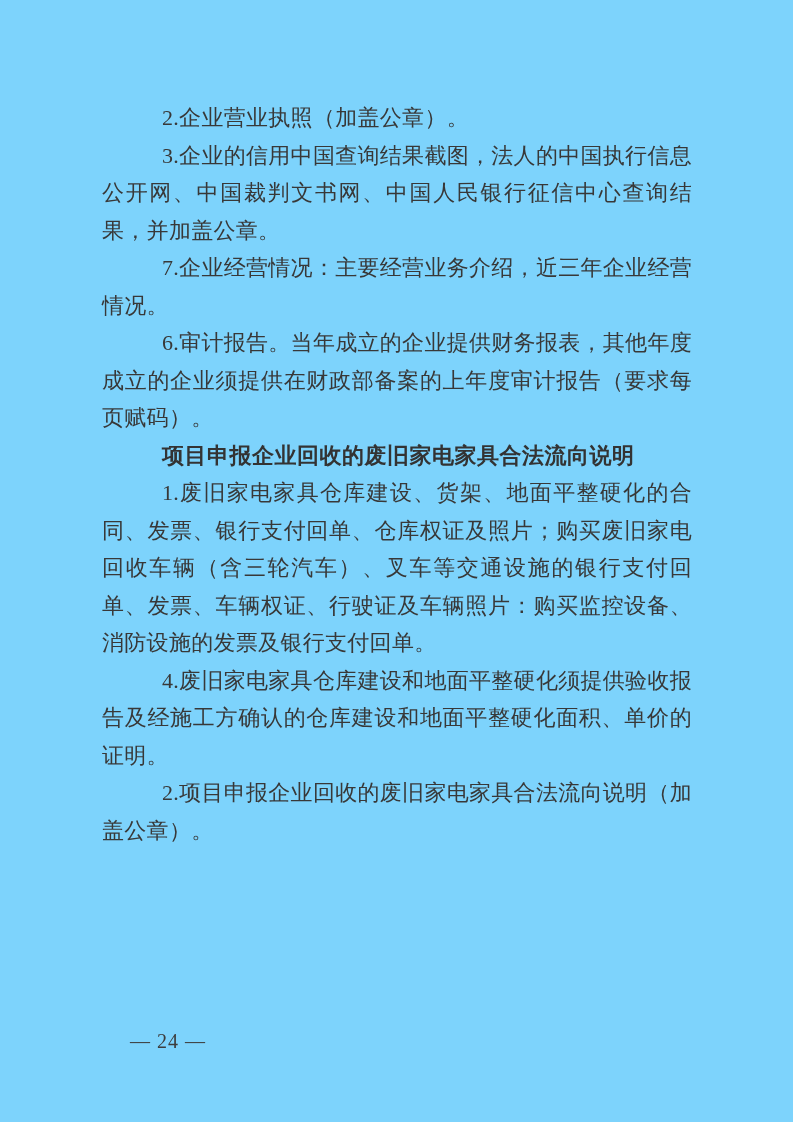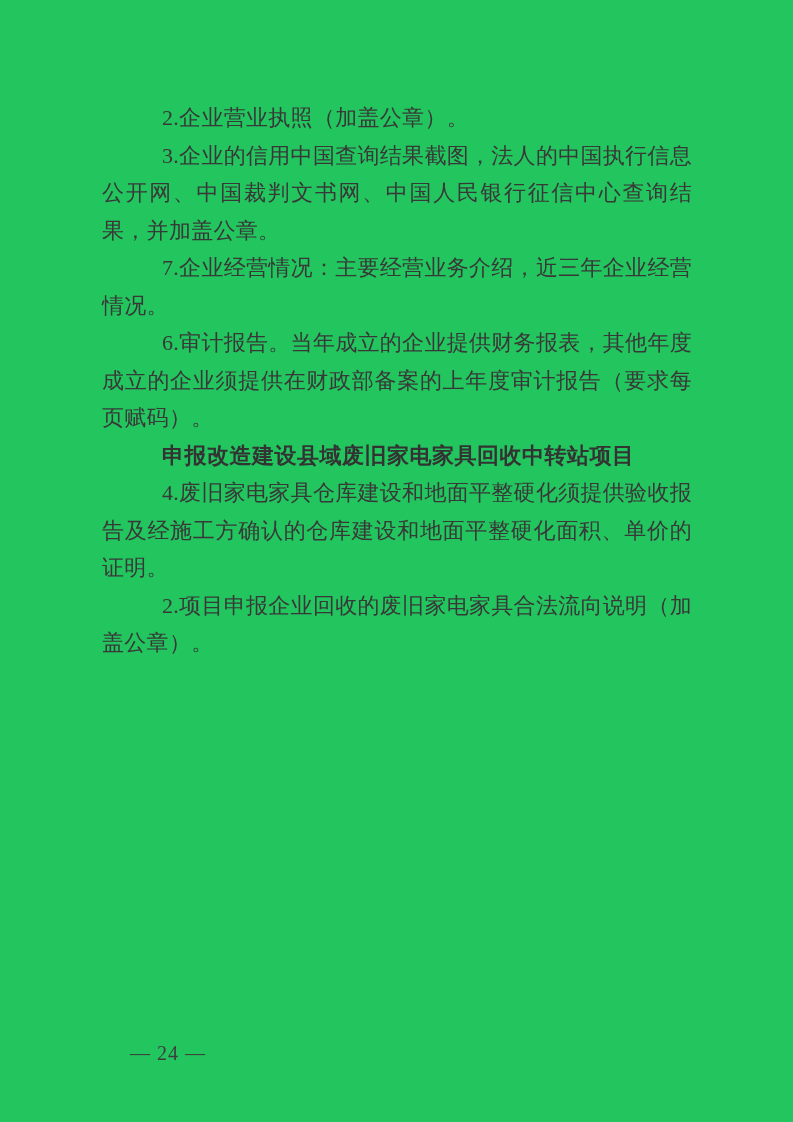--- a/index.html
+++ b/index.html
@@ -4,21 +4,21 @@
 <style>
   html, body {
     margin: 0;
     padding: 0;
     background: #ffffff;
   }
   .page {
     position: relative;
     width: 793px;
     height: 1122px;
-    background: #22c55e;
+    background: #7dd3fc;
     overflow: hidden;
     font-family: "Liberation Serif", "DejaVu Serif", serif;
     color: #383838;
   }
   .content {
     position: absolute;
     left: 102px;
     top: 99px;
     width: 590px;
   }
@@ -41,31 +41,31 @@
   }
   .page-number {
     position: absolute;
     left: 130px;
     top: 1028px;
     font-size: 20px;
     line-height: 26px;
     letter-spacing: 1px;
     color: #3d3d3d;
     font-family: "Liberation Serif", "DejaVu Serif", serif;
-    margin-top: 12px;
   }
 </style>
 </head>
 <body>
 
 <div class="page">
   <div class="content">
     <p>2.企业营业执照（加盖公章）。</p>
     <p>3.企业的信用中国查询结果截图，法人的中国执行信息公开网、中国裁判文书网、中国人民银行征信中心查询结果，并加盖公章。</p>
     <p>7.企业经营情况：主要经营业务介绍，近三年企业经营情况。</p>
     <p>6.审计报告。当年成立的企业提供财务报表，其他年度成立的企业须提供在财政部备案的上年度审计报告（要求每页赋码）。</p>
-    <p class="heading">申报改造建设县域废旧家电家具回收中转站项目</p>
+    <p class="heading">项目申报企业回收的废旧家电家具合法流向说明</p>
+    <p>1.废旧家电家具仓库建设、货架、地面平整硬化的合同、发票、银行支付回单、仓库权证及照片；购买废旧家电回收车辆（含三轮汽车）、叉车等交通设施的银行支付回单、发票、车辆权证、行驶证及车辆照片：购买监控设备、消防设施的发票及银行支付回单。</p>
     <p>4.废旧家电家具仓库建设和地面平整硬化须提供验收报告及经施工方确认的仓库建设和地面平整硬化面积、单价的证明。</p>
     <p>2.项目申报企业回收的废旧家电家具合法流向说明（加盖公章）。</p>
   </div>
 
   <div class="page-number">— 24 —</div>
 </div>
 
 </body></html>

